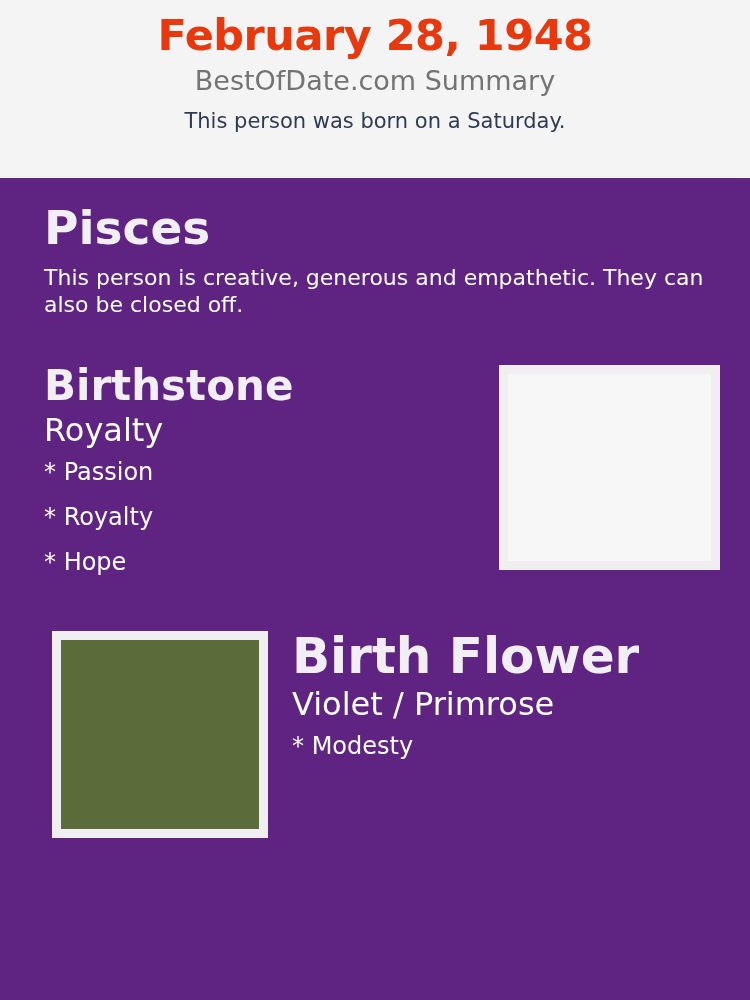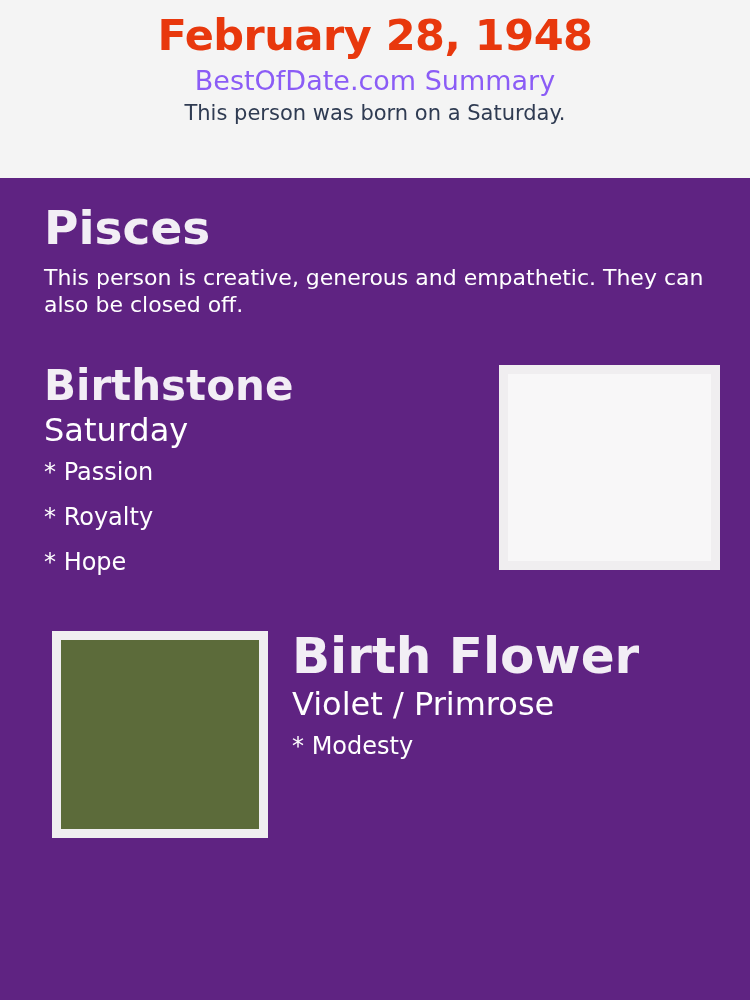--- a/index.html
+++ b/index.html
@@ -30,24 +30,24 @@
   }
   .header-date {
     color: #e8380d;
     font-size: 43px;
     font-weight: bold;
     line-height: 1.05;
     margin: 0 0 8px 0;
     letter-spacing: -0.5px;
   }
   .header-site {
-    color: #8b5cf6;
+    color: #737373;
     font-size: 27px;
     line-height: 1.1;
-    margin: 0 0 6px 0;
+    margin: 0 0 14px 0;
   }
   .header-sub {
     color: #2f3b52;
     font-size: 21px;
     line-height: 1.1;
     margin: 0;
   }
 
   
   .panel {
@@ -170,21 +170,21 @@
   </div>
 
   <div class="panel">
 
     <div class="zodiac-title">Pisces</div>
     <div class="zodiac-desc">This person is creative, generous and empathetic. They can also be closed off.</div>
 
     <div class="stone-block">
       <div class="stone-text">
         <div class="section-title">Birthstone</div>
-        <div class="section-name">Saturday</div>
+        <div class="section-name">Royalty</div>
         <div class="trait">* Passion</div>
         <div class="trait">* Royalty</div>
         <div class="trait">* Hope</div>
       </div>
 
       <div class="photo-frame stone-photo">
         <div class="photo-inner">
           <div class="amethyst-bg"></div>
           <svg viewBox="0 0 203 187" width="100%" height="100%" preserveAspectRatio="none">
             <rect x="0" y="0" width="203" height="187" fill="#f8f7f8"></rect>

